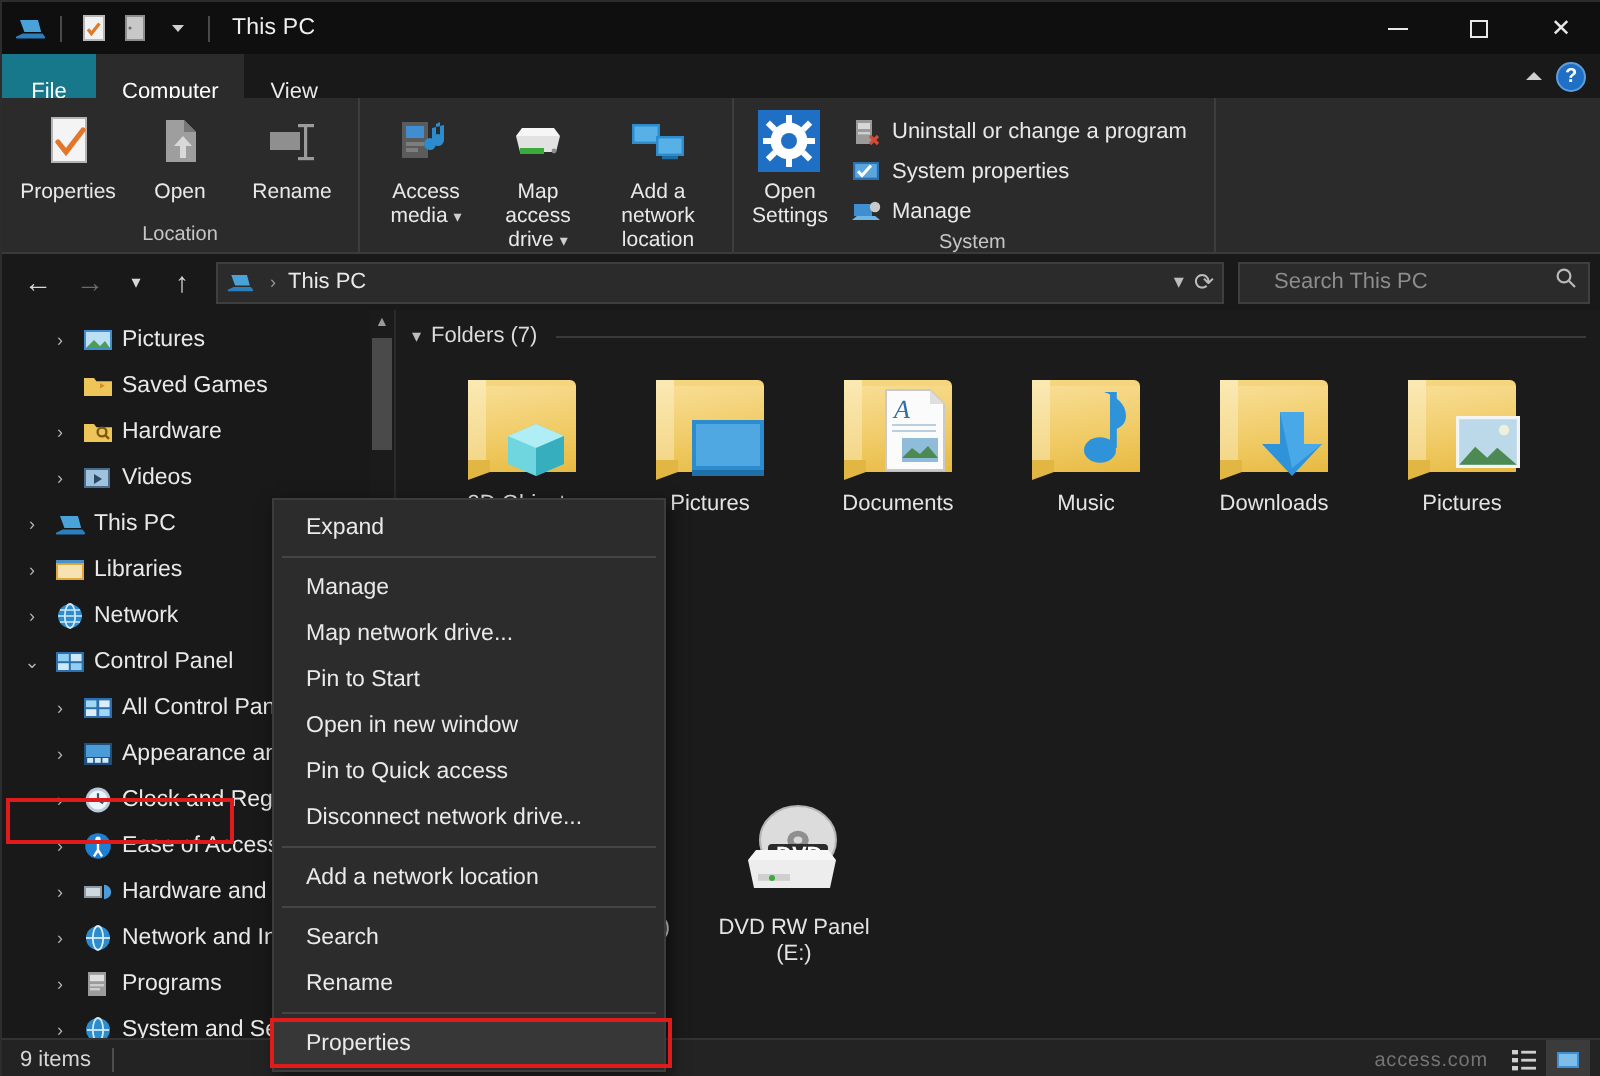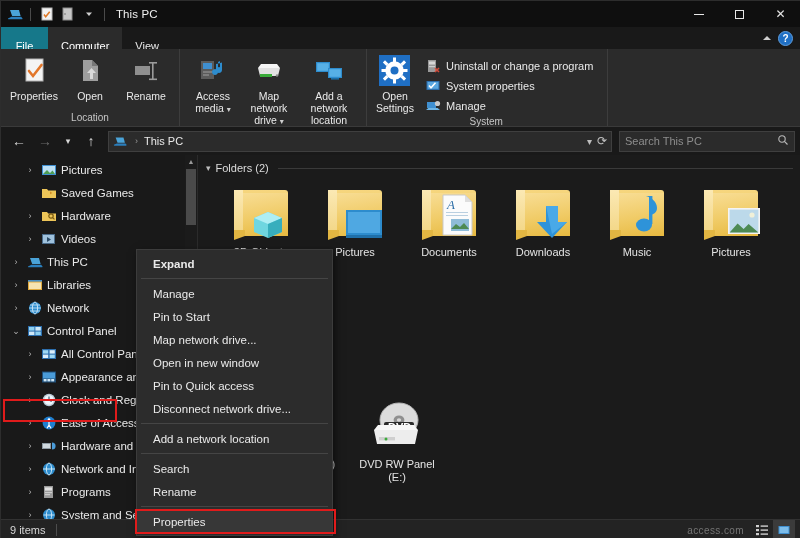--- a/index.html
+++ b/index.html
@@ -117,21 +117,21 @@
     display: flex; align-items: center; padding: 0 4px; gap: 4px; margin-left: 3px;
   }
   .crumb { font-size: 11px; color: #e9e9e9; }
   .crumb-sep { font-size: 9px; color: #9a9a9a; padding: 0 2px; }
   .addr-right { margin-left: auto; display: flex; align-items: center; gap: 5px; }
   .addr-right span { color: #bdbdbd; font-size: 10px; }
   .searchfield {
     width: 176px; height: 21px; background: #2b2b2b; border: 1px solid #3f3f3f;
     display: flex; align-items: center; padding: 0 5px; margin-left: 5px;
   }
-  .searchfield .ph { font-size: 11px; color: #8d8d8d; flex: 1; }
+  .searchfield .ph { font-size: 11px; color: #8d8d8d; flex: 1; margin-left: 12px; }
 
   
   #body {
     position: absolute; left: 0; top: 154px; width: 800px; height: 364px;
     display: flex;
   }
   #navpane {
     width: 197px; background: #191919; position: relative; overflow: hidden;
     border-right: 1px solid #2b2b2b;
   }
@@ -206,21 +206,21 @@
   #ctxmenu {
     position: absolute; left: 135px; top: 248px; width: 197px;
     background: #2c2c2c; border: 1px solid #3c3c3c; z-index: 60;
     box-shadow: 2px 3px 8px rgba(0,0,0,.55);
     padding: 2px 0;
   }
   #ctxmenu .mi {
     height: 23px; display: flex; align-items: center; padding-left: 16px;
     font-size: 11.5px; color: #eaeaea; white-space: nowrap;
   }
-  #ctxmenu .mi.bold { font-weight: bold; }
+  #ctxmenu .mi.bold { font-weight: normal; }
   #ctxmenu .mdiv { height: 1px; background: #454545; margin: 3px 4px; }
   #props-highlight {
     position: absolute; left: -2px; width: 201px; height: 25px;
     border: 2px solid #e01b1b; pointer-events: none;
   }
 
   
   #statusbar {
     position: absolute; left: 0; top: 518px; width: 800px; height: 20px;
     background: #232323; display: flex; align-items: center;
@@ -350,21 +350,21 @@
         <div class="bigbtn">
           <div class="iconbox">
             <svg width="32" height="32" viewBox="0 0 32 32">
               <path d="M5 13h22l-2 8H7z" fill="#e2e2e2"></path>
               <path d="M5 13l3-4h16l3 4z" fill="#f6f6f6"></path>
               <rect x="7" y="19" width="12" height="3" fill="#3aab3a"></rect>
               <circle cx="24" cy="20.5" r="1.2" fill="#8d8d8d"></circle>
             </svg>
           </div>
           <div class="lbl">
-            <span>Map network drive</span>
+            <span>Map access drive</span>
             <span class="caret">▾</span>
           </div>
         </div>
         <div class="bigbtn" style="width:62px">
           <div class="iconbox">
             <svg width="32" height="32" viewBox="0 0 32 32">
               <rect x="3" y="7" width="14" height="10" fill="#2d8ccd"></rect>
               <rect x="4.2" y="8.2" width="11.6" height="7.6" fill="#57b0e6"></rect>
               <rect x="15" y="13" width="14" height="10" fill="#2d8ccd"></rect>
               <rect x="16.2" y="14.2" width="11.6" height="7.6" fill="#57b0e6"></rect>
@@ -632,21 +632,21 @@
       <div class="navscroll">
         <div class="arr">▲</div>
         <div class="thumb"></div>
         <div class="arr bot">▼</div>
       </div>
     </div>
 
     <div id="content">
       <div class="grouphdr">
         <span style="font-size:9px;color:#bdbdbd">▾</span>
-        <span>Folders (2)</span>
+        <span>Folders (7)</span>
         <span class="gline"></span>
       </div>
       <div class="gridarea" id="grid">
           <div class="gitem">
             <div class="icon96">
               <div class="folder">
                 <div class="back"></div>
                 <div class="spine"></div>
                 <div class="front" style="background:linear-gradient(170deg,#f8dd94 0%,#f0cb66 55%,#e7b940 100%)"></div>
                 <div class="fold"></div>
@@ -696,42 +696,42 @@
             <div class="glabel">Documents</div>
           </div>
           <div class="gitem">
             <div class="icon96">
               <div class="folder">
                 <div class="back"></div>
                 <div class="spine"></div>
                 <div class="front" style="background:linear-gradient(170deg,#f8dd94 0%,#f0cb66 55%,#e7b940 100%)"></div>
                 <div class="fold"></div>
               </div>
-              <svg class="overlay" style="left:22px;top:18px" width="40" height="40" viewBox="0 0 40 40">
-                <path d="M14 2h12v16h9L20 34 5 18h9z" fill="#2e93d9"></path>
-                <path d="M14 2h12v16h9L20 30z" fill="#49a9e8"></path>
+              <svg class="overlay" style="left:28px;top:6px" width="34" height="46" viewBox="0 0 34 46">
+                <path d="M14 4c6 2 11 6 11 12 0 4-3 6-6 7V4z" fill="#2e93d9"></path>
+                <rect x="17" y="4" width="3.4" height="28" fill="#2e93d9"></rect>
+                <ellipse cx="12" cy="33" rx="8" ry="6.4" fill="#2e93d9"></ellipse>
               </svg>
             </div>
-            <div class="glabel">Downloads</div>
+            <div class="glabel">Music</div>
           </div>
           <div class="gitem">
             <div class="icon96">
               <div class="folder">
                 <div class="back"></div>
                 <div class="spine"></div>
                 <div class="front" style="background:linear-gradient(170deg,#f8dd94 0%,#f0cb66 55%,#e7b940 100%)"></div>
                 <div class="fold"></div>
               </div>
-              <svg class="overlay" style="left:28px;top:6px" width="34" height="46" viewBox="0 0 34 46">
-                <path d="M14 4c6 2 11 6 11 12 0 4-3 6-6 7V4z" fill="#2e93d9"></path>
-                <rect x="17" y="4" width="3.4" height="28" fill="#2e93d9"></rect>
-                <ellipse cx="12" cy="33" rx="8" ry="6.4" fill="#2e93d9"></ellipse>
+              <svg class="overlay" style="left:22px;top:18px" width="40" height="40" viewBox="0 0 40 40">
+                <path d="M14 2h12v16h9L20 34 5 18h9z" fill="#2e93d9"></path>
+                <path d="M14 2h12v16h9L20 30z" fill="#49a9e8"></path>
               </svg>
             </div>
-            <div class="glabel">Music</div>
+            <div class="glabel">Downloads</div>
           </div>
           <div class="gitem">
             <div class="icon96">
               <div class="folder">
                 <div class="back"></div>
                 <div class="spine"></div>
                 <div class="front" style="background:linear-gradient(170deg,#f8dd94 0%,#f0cb66 55%,#e7b940 100%)"></div>
                 <div class="fold"></div>
               </div>
               <svg class="overlay" style="left:30px;top:22px" width="34" height="28" viewBox="0 0 34 28">
@@ -773,22 +773,22 @@
             <div class="glabel">DVD RW Panel (E:)</div>
           </div>
         </div>
     </div>
   </div>
 
   <div id="ctxmenu">
       <div class="mi bold">Expand</div>
       <div class="mdiv"></div>
       <div class="mi">Manage</div>
+      <div class="mi">Map network drive...</div>
       <div class="mi">Pin to Start</div>
-      <div class="mi">Map network drive...</div>
       <div class="mi">Open in new window</div>
       <div class="mi">Pin to Quick access</div>
       <div class="mi">Disconnect network drive...</div>
       <div class="mdiv"></div>
       <div class="mi">Add a network location</div>
       <div class="mdiv"></div>
       <div class="mi">Search</div>
       <div class="mi">Rename</div>
       <div class="mdiv"></div>
       <div class="mi" style="position: relative; background: rgb(55, 55, 55);">Properties<span id="props-highlight" style="position: absolute; left: -2px; top: -1px;"></span></div>

